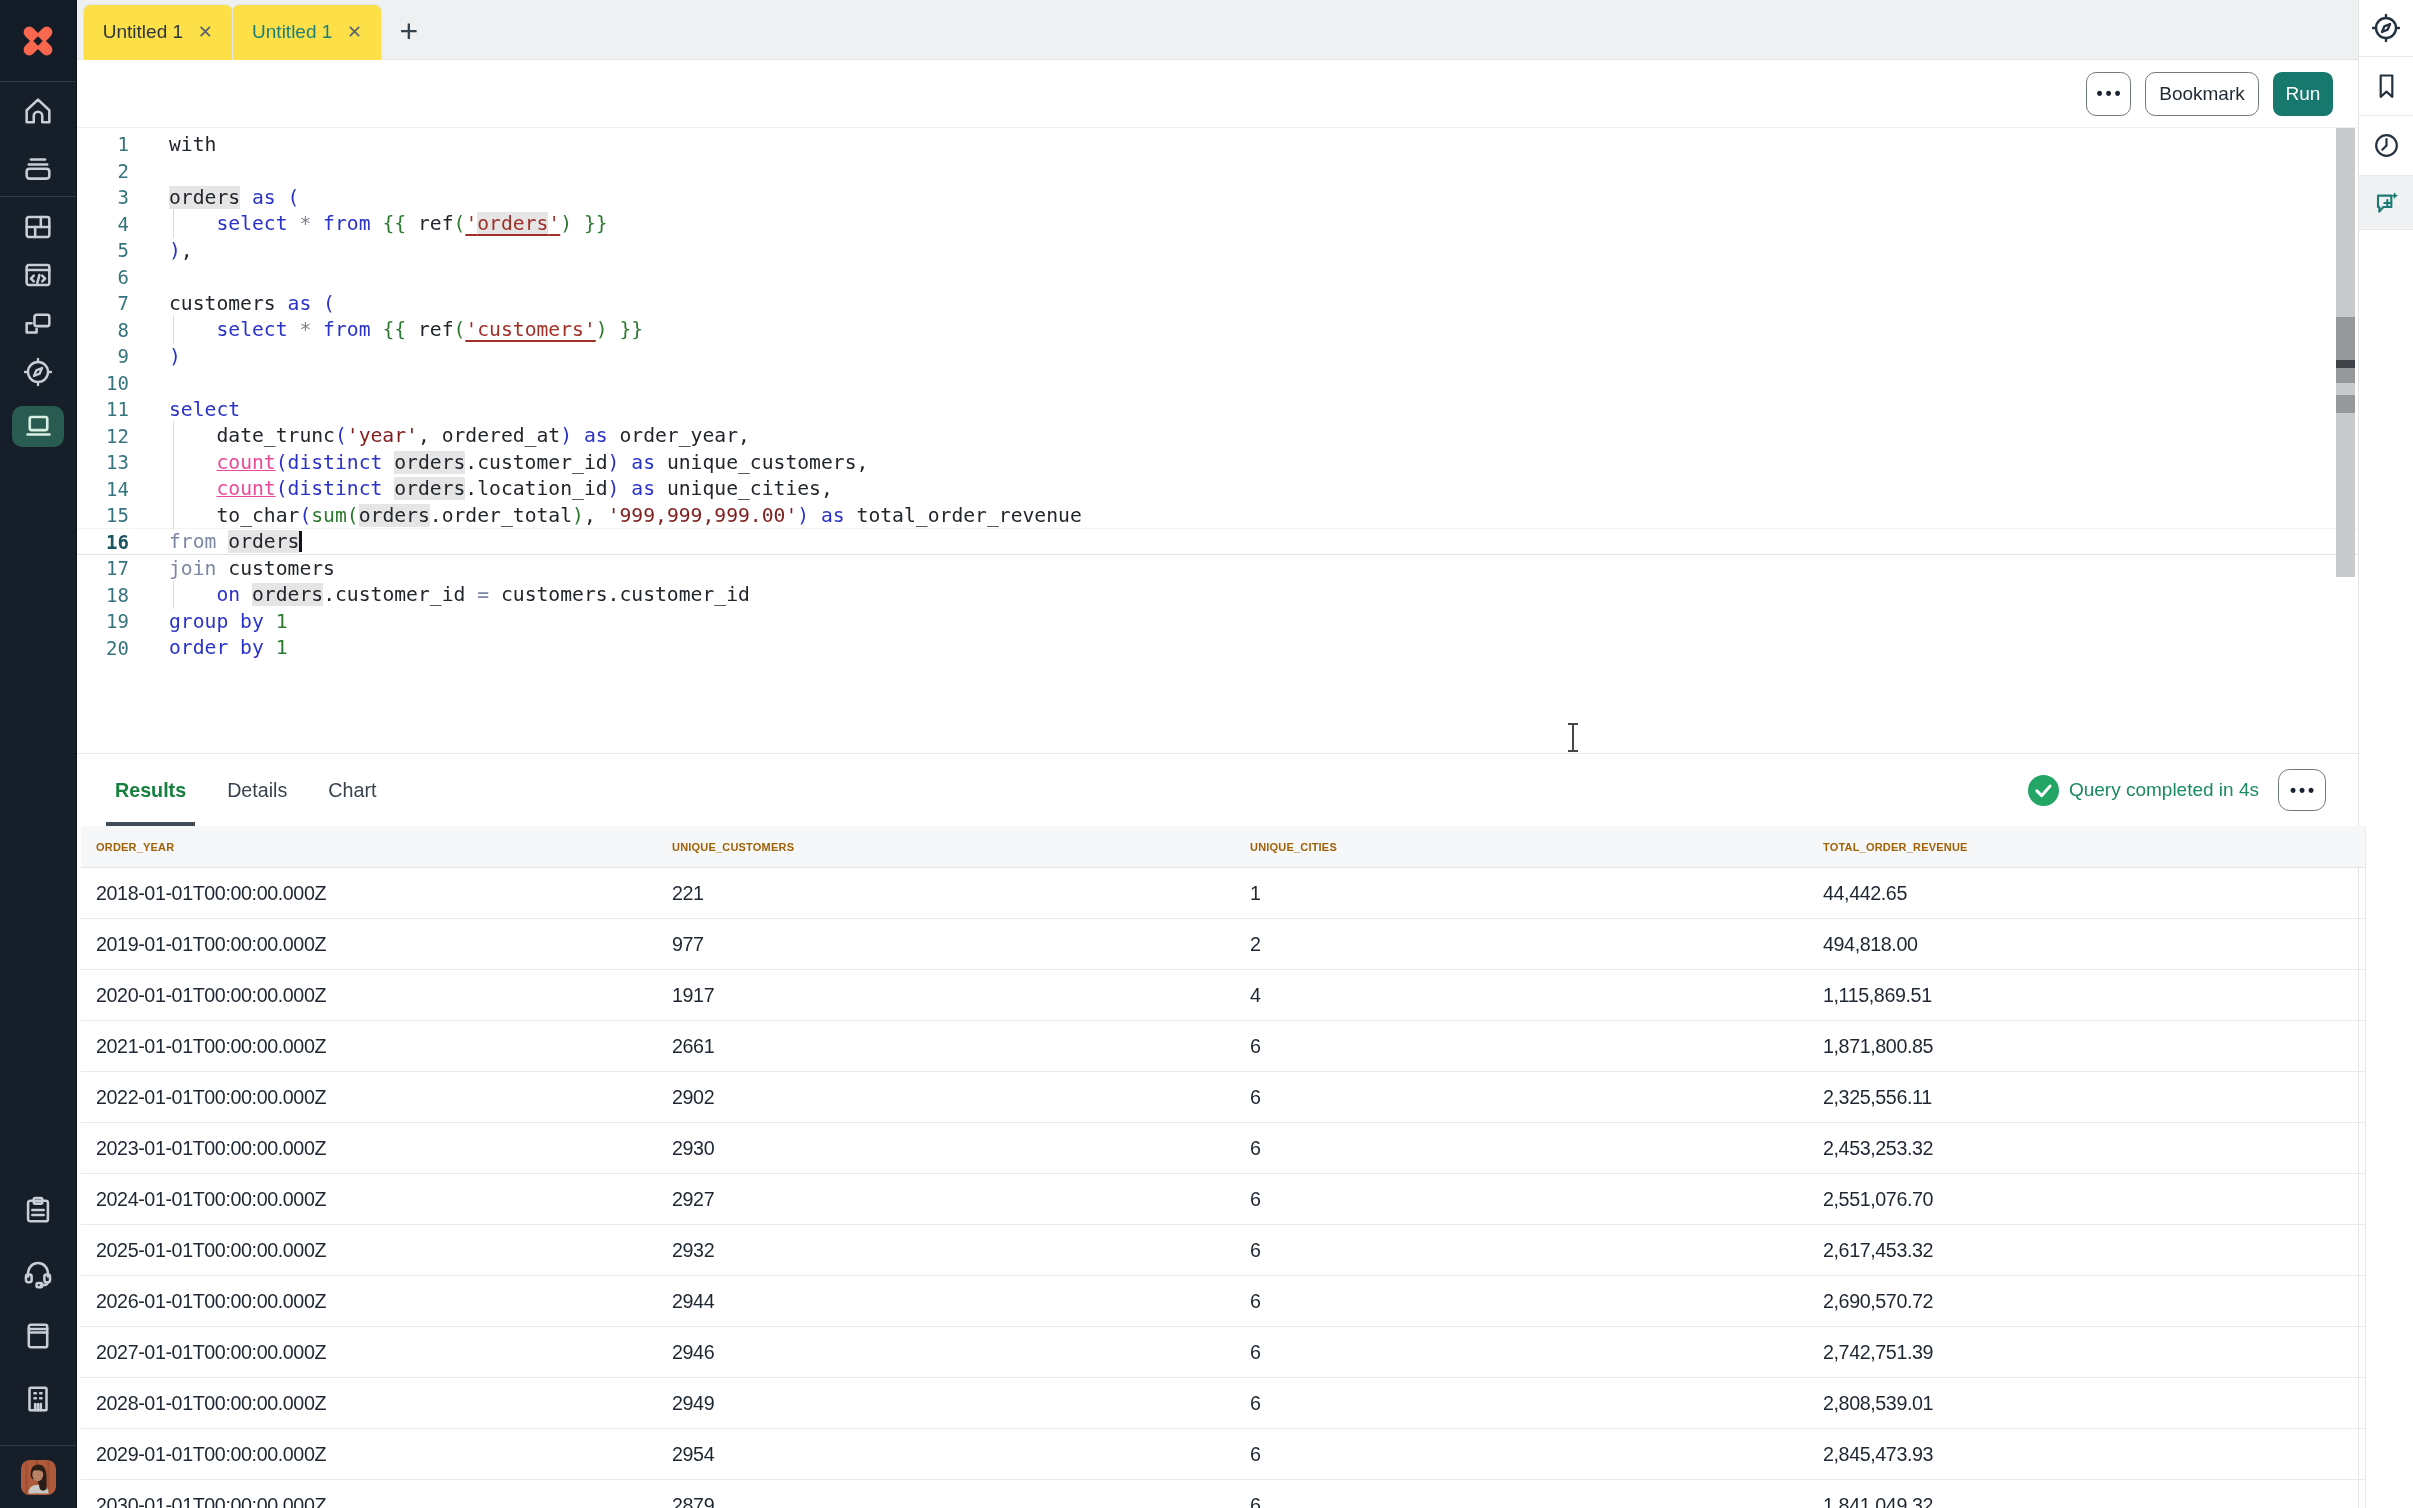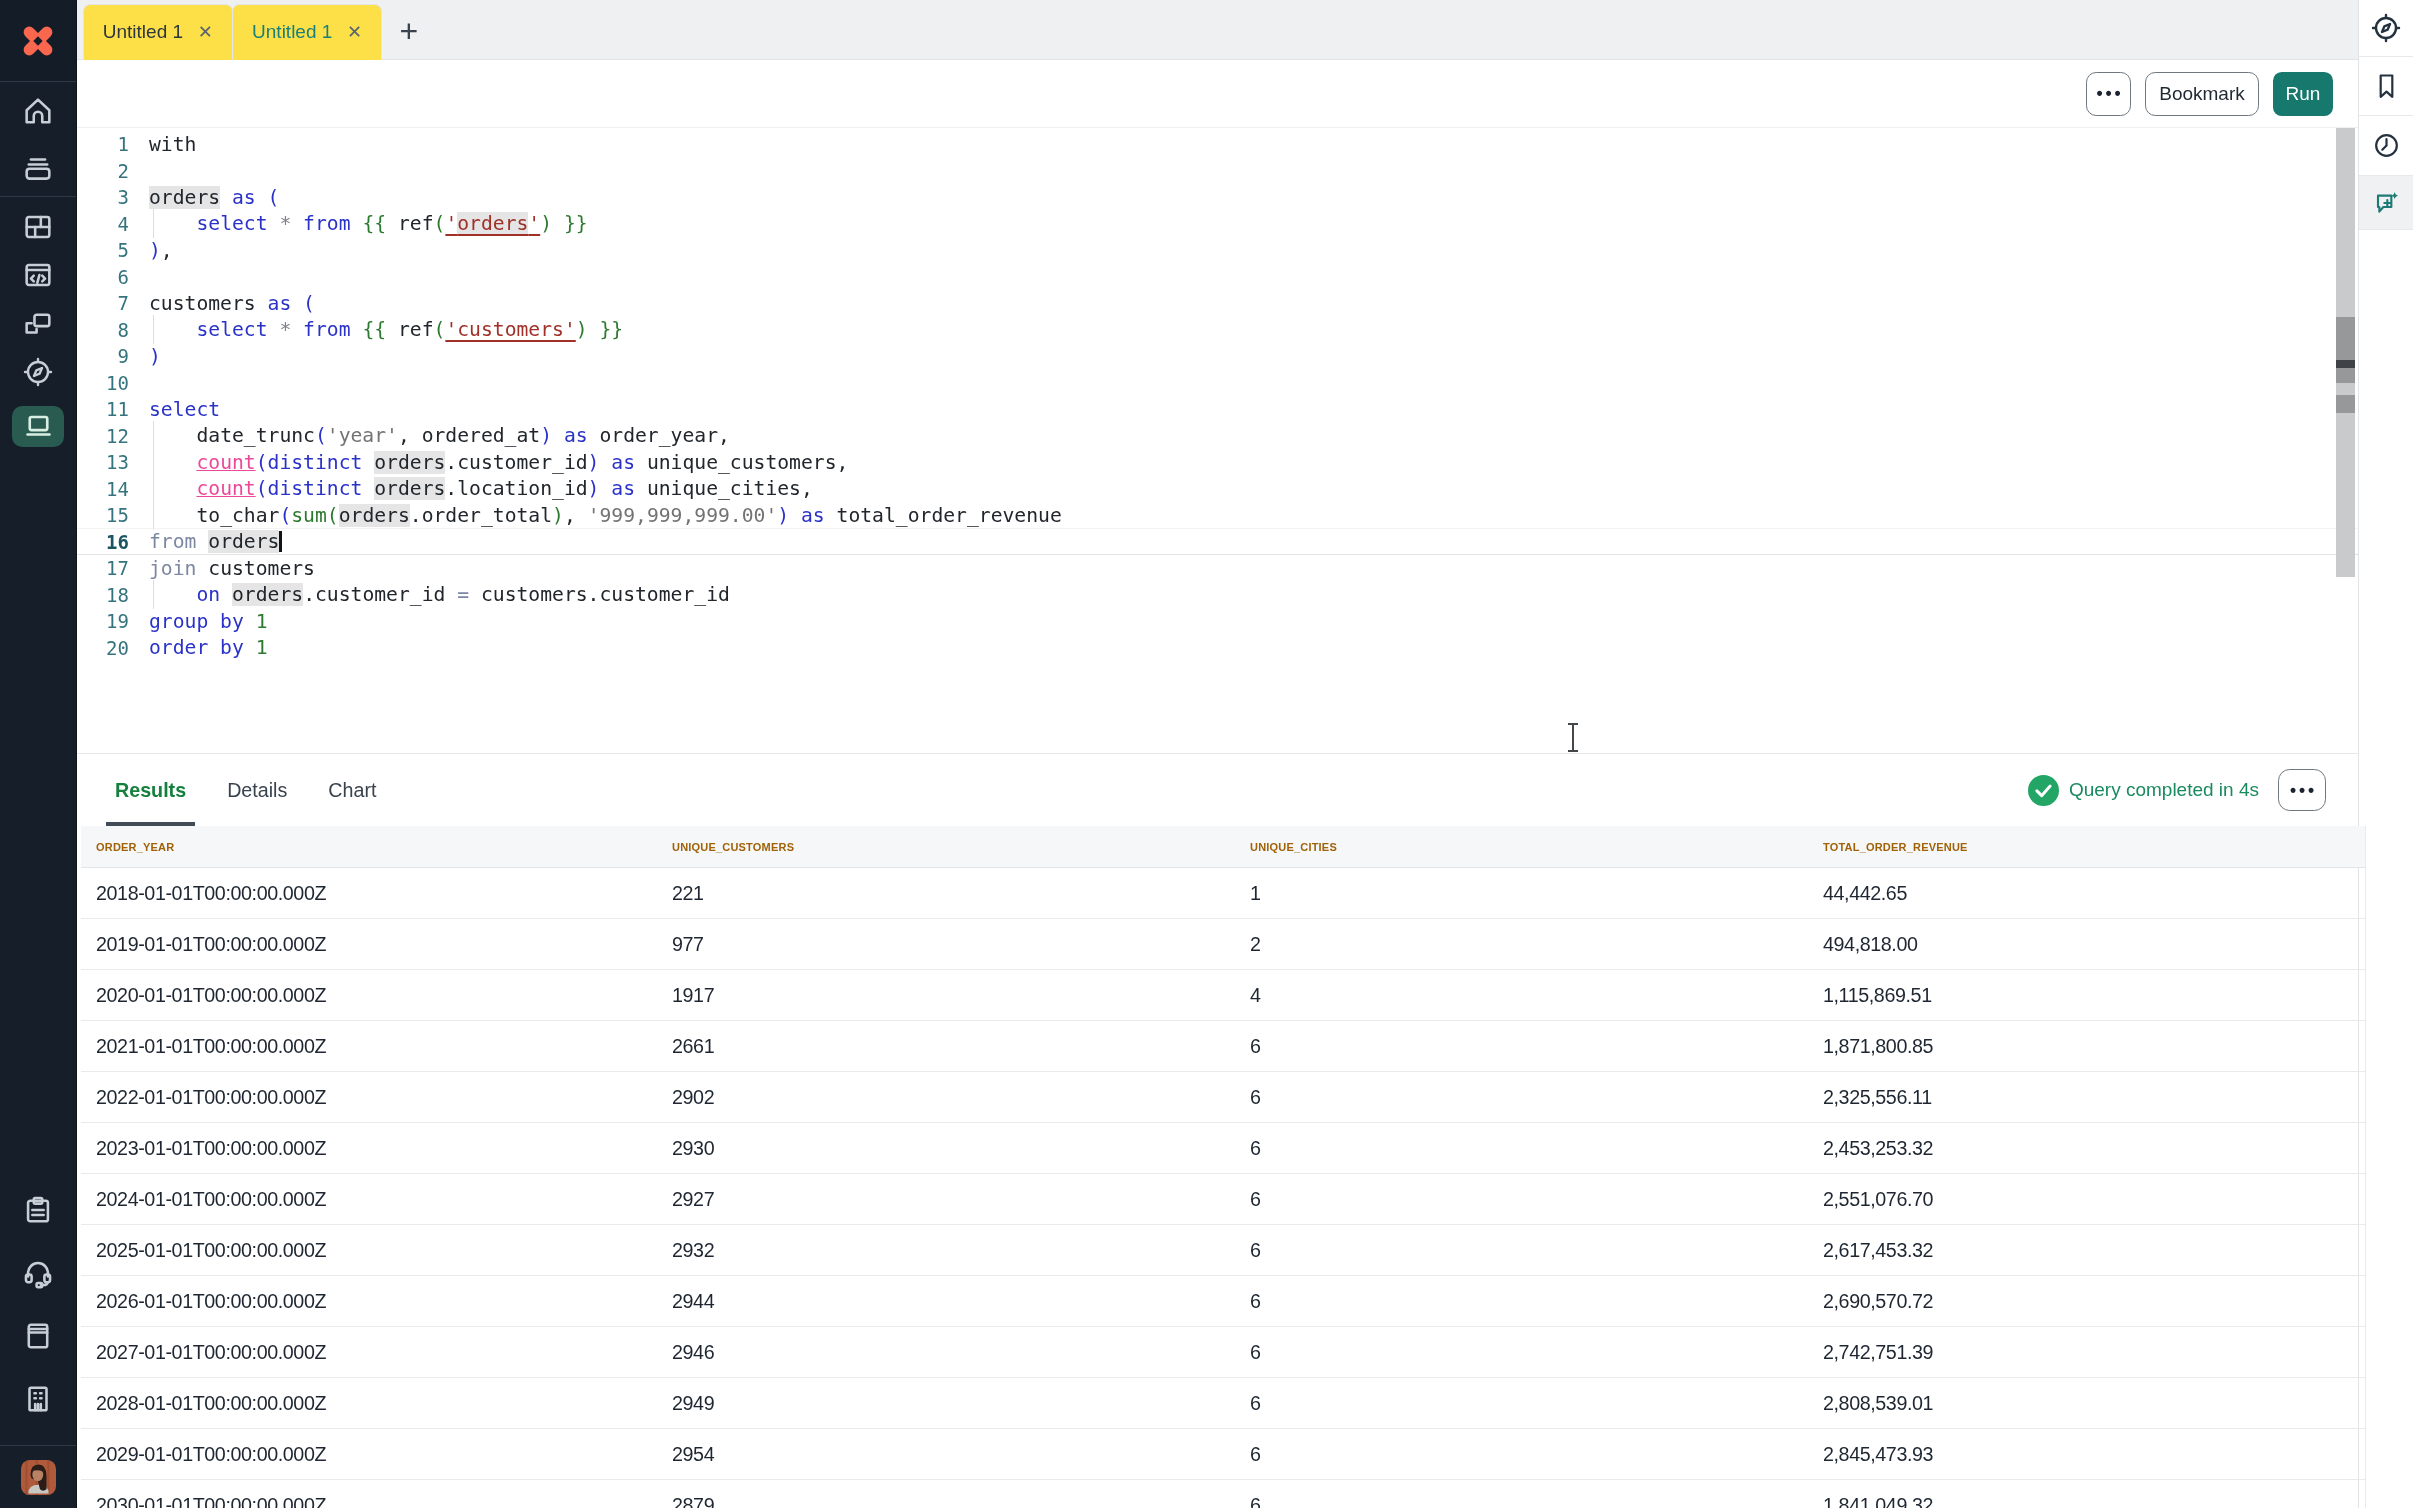--- a/index.html
+++ b/index.html
@@ -45,24 +45,24 @@
   .btn.more { width:45px; font-size:17.5px; letter-spacing:2.9px; font-weight:700; color:#1b2430; padding-left:2.9px; }
   .btn.bookmark { width:114px; }
   .btn.run { width:60px; border:none; background:#17786d; color:#fff; border-radius:8.7px; }
 
   
   .editor { height:625px; position:relative; padding-top:2.9px; flex:none; }
   .code-line { display:flex; height:26.5px; align-items:center; position:relative; }
   .gutter { width:52px; flex:none; text-align:right; font:19px "DejaVu Sans Mono", monospace; color:#35747e; }
   .code-line.active { box-shadow: inset 0 -0.7px 0 #d9dadc, inset 0 0.7px 0 #f0f0f1; }
   .code-line.active .gutter { color:#1c5562; font-weight:700; }
-  .code { margin-left:20px; font:19.7px "DejaVu Sans Mono", monospace; white-space:pre; color:#21262c; position:relative; }
+  .code { margin-left:40px; font:19.7px "DejaVu Sans Mono", monospace; white-space:pre; color:#21262c; position:relative; }
   .code-line.guide .code::before { content:""; position:absolute; left:3.6px; top:-2.9px; bottom:-2.9px; width:0.7px; background:#dcdcdc; }
   .c-t { color:#21262c; } .c-k { color:#2a32c8; } .c-d { color:#7c87a3; }
-  .c-f { color:#ec4899;text-decoration:underline; } .c-g { color:#2c7a2f; } .c-s { color:#737373; }
+  .c-f { color:#ec4899;text-decoration:underline; } .c-g { color:#2c7a2f; } .c-s { color:#7f1d1d; }
   .c-o { color:#7f8289; }
   .c-r { color:#a03129; text-decoration:underline; text-decoration-thickness:1.5px; text-underline-offset:3.6px; }
   .hl  { background:#e5e5e5; }
   .caret { display:inline-block; width:2.2px; height:21px; background:#101418; vertical-align:-3.6px; }
 
   .scrolltrack { position:absolute; top:0; right:2.9px; width:19px; height:449px; background:#c9cacc; }
   .scrollthumb { position:absolute; left:0; width:100%; top:189px; height:66px; background:#97989a; }
   .scrollline  { position:absolute; left:0; width:100%; top:232px; height:8px; background:#3f4347; }
   .scrollmark  { position:absolute; left:0; width:100%; top:267px; height:17.5px; background:#97989a; }
 

